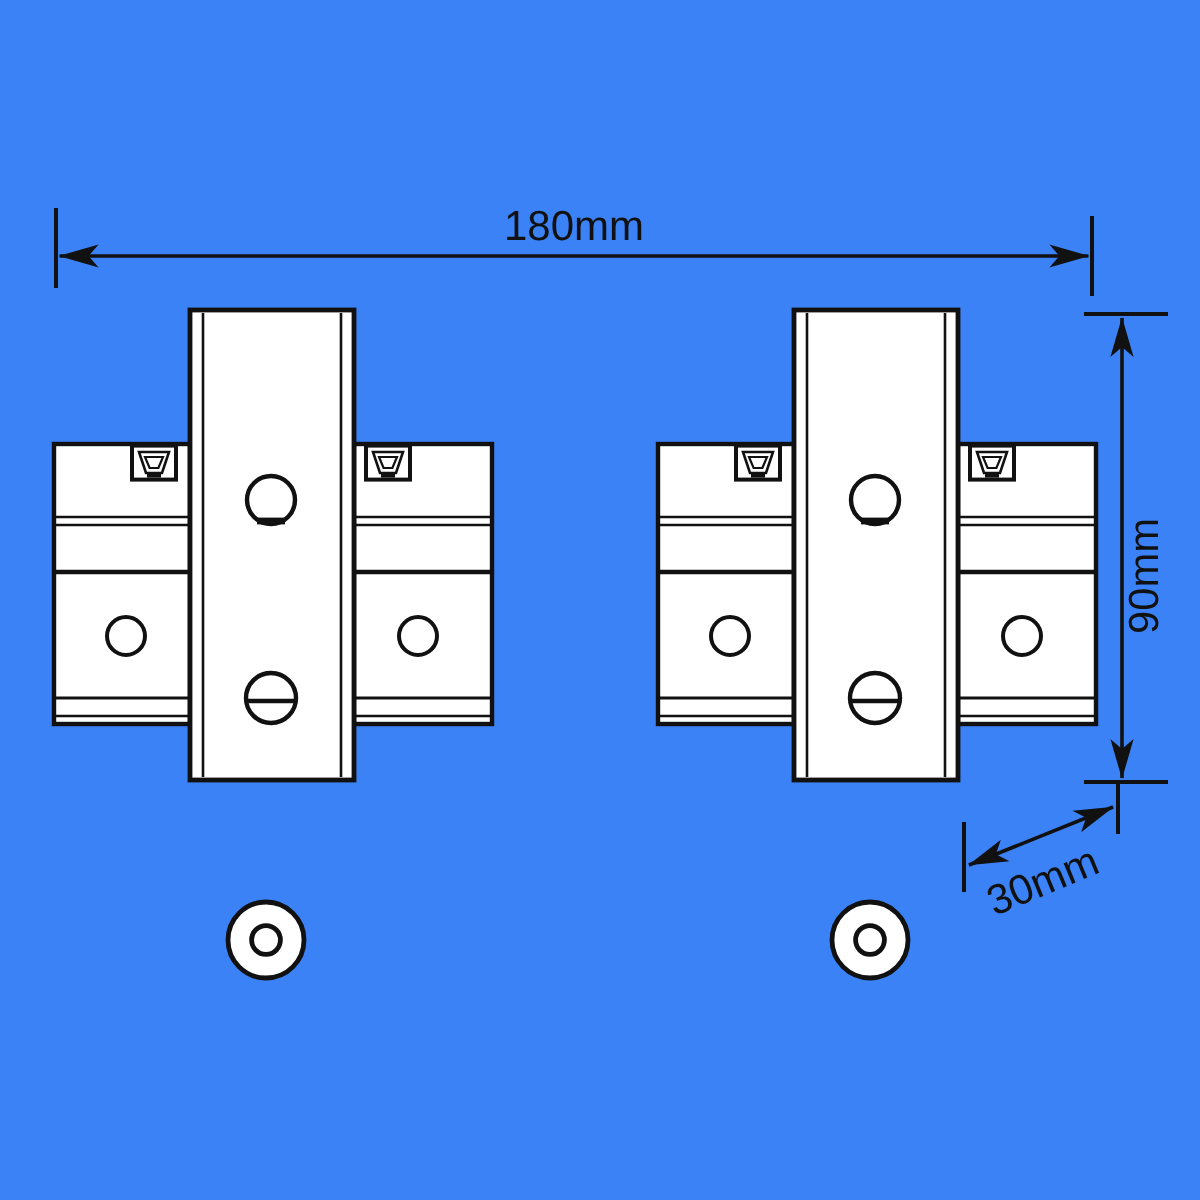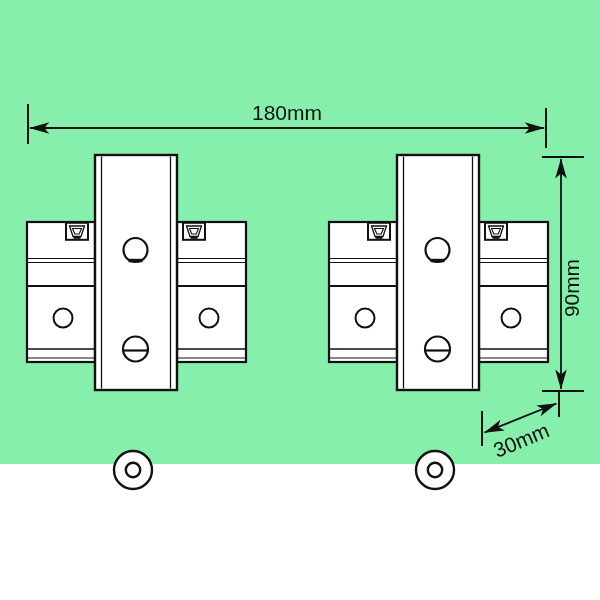--- a/index.html
+++ b/index.html
@@ -1,17 +1,17 @@
 <!DOCTYPE html>
 <html><head>
 <meta charset="utf-8">
 <style>
   html,body{margin:0;padding:0;background:#ffffff;}
   body{width:600px;height:600px;overflow:hidden;}
-  .canvas{width:600px;height:464px;background:#86efac;}
+  .canvas{width:600px;height:600px;background:#3b82f6;}
   svg{display:block;}
   text{
     font-family:"Liberation Sans","DejaVu Sans",sans-serif;
     font-size:21px;
     fill:#111111;
   }
 </style>
 </head>
 <body style="background: rgb(255, 255, 255);">
 

